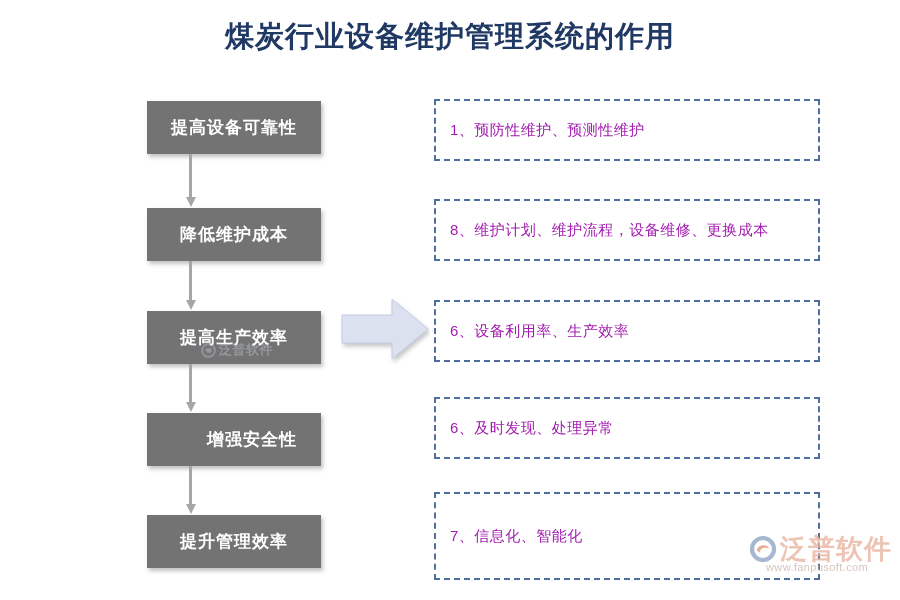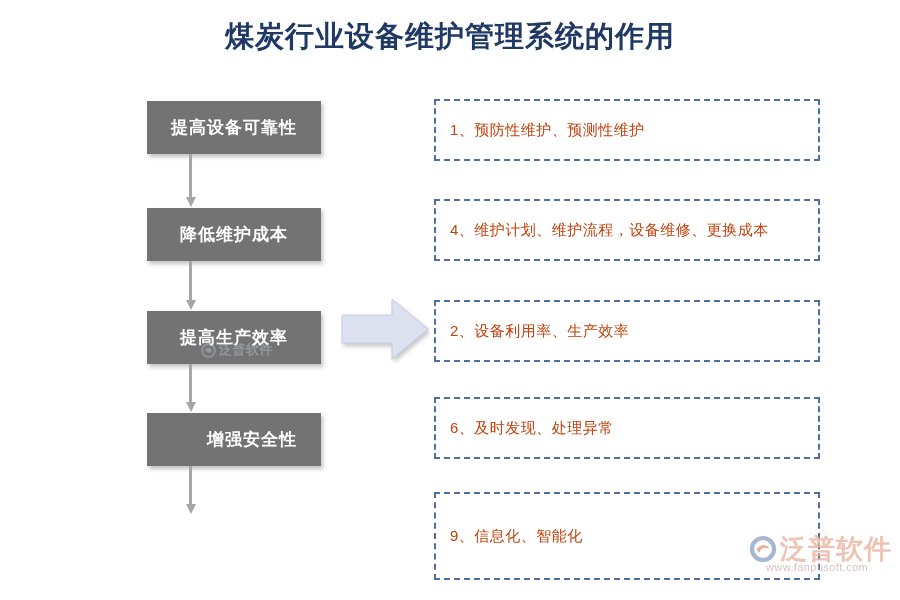--- a/index.html
+++ b/index.html
@@ -106,21 +106,21 @@
     position: absolute;
     left: 434px;
     width: 386px;
     border: 2px dashed #4f6fa0;
     box-sizing: border-box;
     display: flex;
     align-items: center;
     background: transparent;
   }
   .dash-box .dash-label {
-    color: #c2410c;
+    color: #a21caf;
     font-size: 15px;
     padding-left: 14px;
     letter-spacing: 0.5px;
     white-space: nowrap;
   }
 
   .dash-box.d1 { top: 99px;  height: 62px; }
   .dash-box.d2 { top: 199px; height: 62px; }
   .dash-box.d3 { top: 300px; height: 62px; }
   .dash-box.d4 { top: 397px; height: 62px; }
@@ -196,20 +196,23 @@
   <div class="flow-box b3">
     <span class="flow-label">提高生产效率</span>
   </div>
   <div class="connector c3"></div>
 
   <div class="flow-box b4">
     <span class="flow-label">增强安全性</span>
   </div>
   <div class="connector c4"></div>
 
+  <div class="flow-box b5">
+    <span class="flow-label">提升管理效率</span>
+  </div>
 
   <div class="watermark-small">
     <svg width="17" height="17" viewBox="0 0 32 32">
       <path d="M16 2 A14 14 0 1 0 16 30 A14 14 0 1 0 16 2 Z M16 6 A10 10 0 1 1 16 26 A10 10 0 1 1 16 6 Z" fill="#ccd8ee"></path>
       <path d="M10 16 C10 10, 22 10, 22 16 C22 22, 13 22, 12 17 Z" fill="#e3ebf8"></path>
     </svg>
     <span class="wm-text-s">泛普软件</span>
   </div>
 
   <div class="block-arrow">
@@ -220,30 +223,30 @@
         </filter>
       </defs>
       <polygon points="2,19 52,19 52,3 88,33 52,63 52,47 2,47" fill="#dce1f0" stroke="#c3cbe3" stroke-width="1" filter="url(#arrowShadow)"></polygon>
     </svg>
   </div>
 
   <div class="dash-box d1">
     <span class="dash-label">1、预防性维护、预测性维护</span>
   </div>
   <div class="dash-box d2">
-    <span class="dash-label">4、维护计划、维护流程，设备维修、更换成本</span>
+    <span class="dash-label">8、维护计划、维护流程，设备维修、更换成本</span>
   </div>
   <div class="dash-box d3">
-    <span class="dash-label">2、设备利用率、生产效率</span>
+    <span class="dash-label">6、设备利用率、生产效率</span>
   </div>
   <div class="dash-box d4">
     <span class="dash-label">6、及时发现、处理异常</span>
   </div>
   <div class="dash-box d5">
-    <span class="dash-label">9、信息化、智能化</span>
+    <span class="dash-label">7、信息化、智能化</span>
   </div>
 
   <div class="watermark-main">
     <div class="wm-row">
       <svg width="30" height="30" viewBox="0 0 32 32">
         <path d="M16 2 A14 14 0 1 0 16 30 A14 14 0 1 0 16 2 Z M16 6.5 A9.5 9.5 0 1 1 16 25.5 A9.5 9.5 0 1 1 16 6.5 Z" fill="#8fa3c4"></path>
         <path d="M9.5 17.5 C10 11, 21 10, 22.5 15.5 C18.5 13.5, 13 14.5, 12.5 20 Z" fill="#e09a76"></path>
       </svg>
       <span class="wm-text">泛普软件</span>
     </div>

